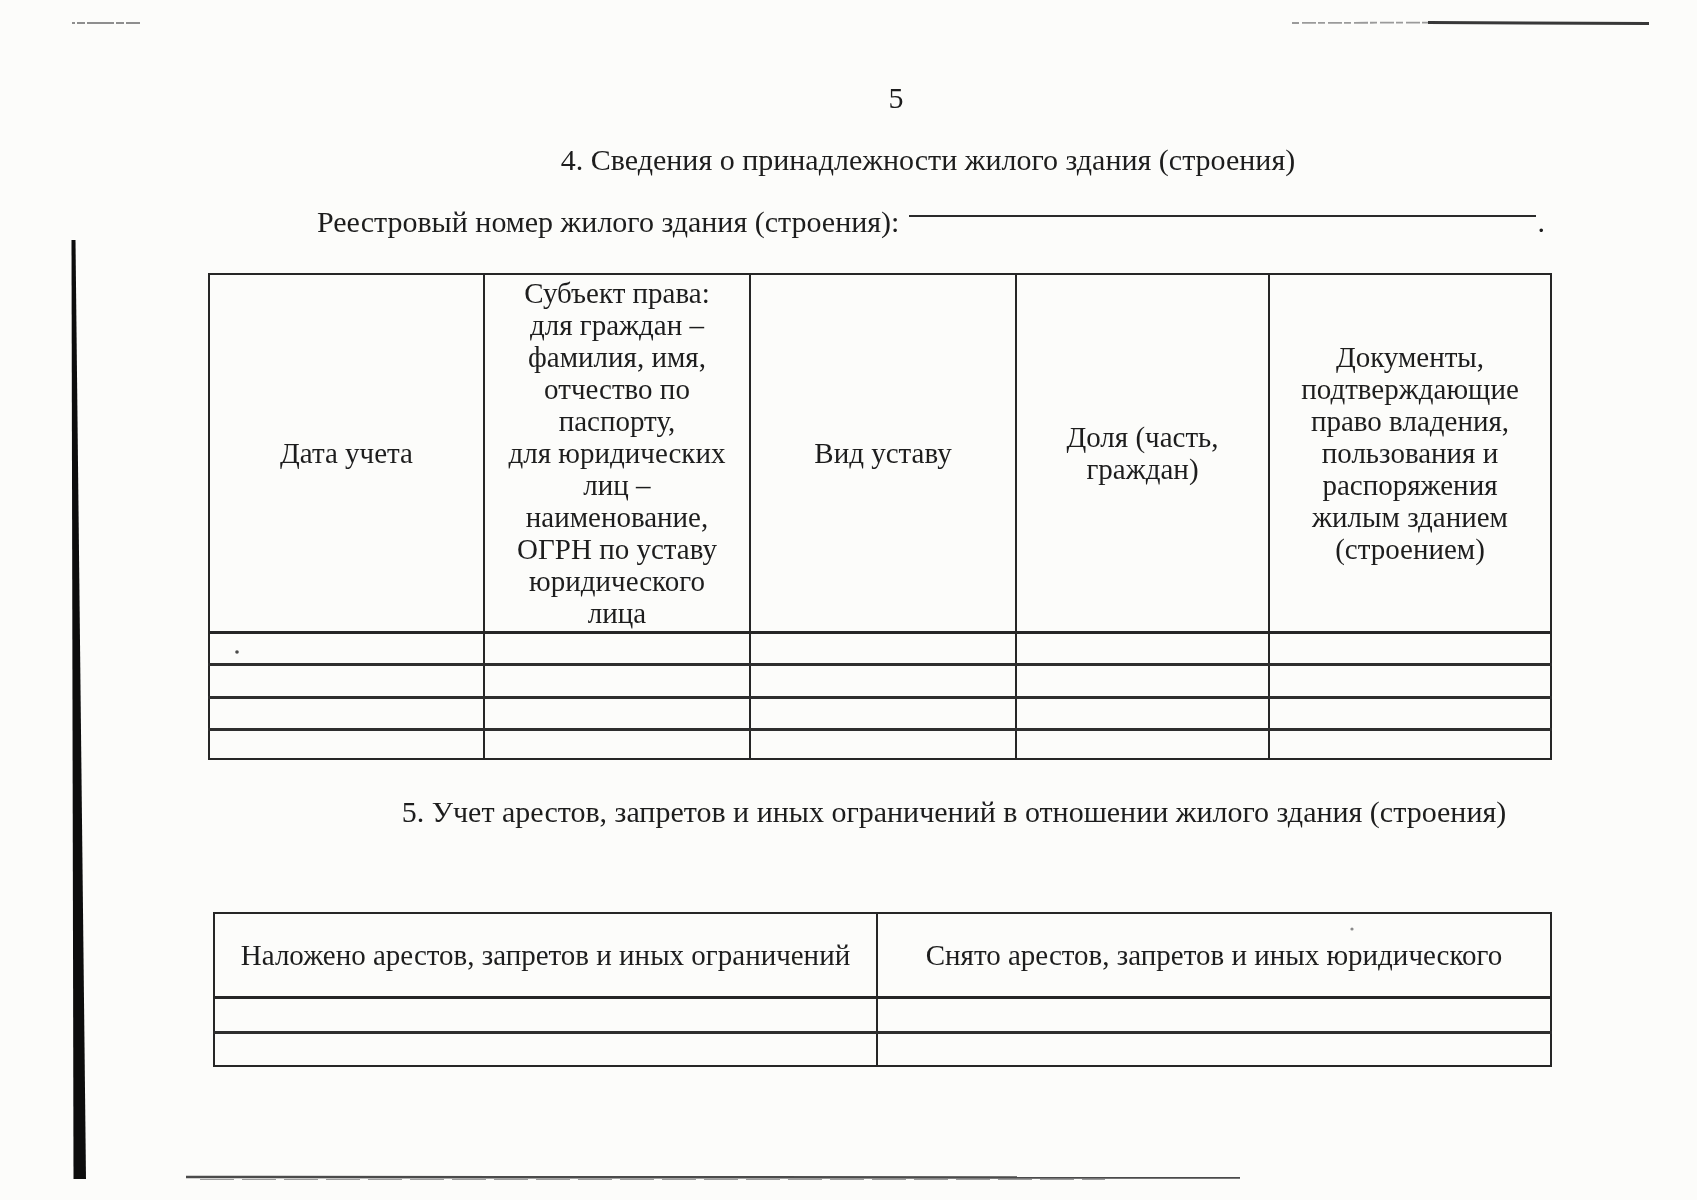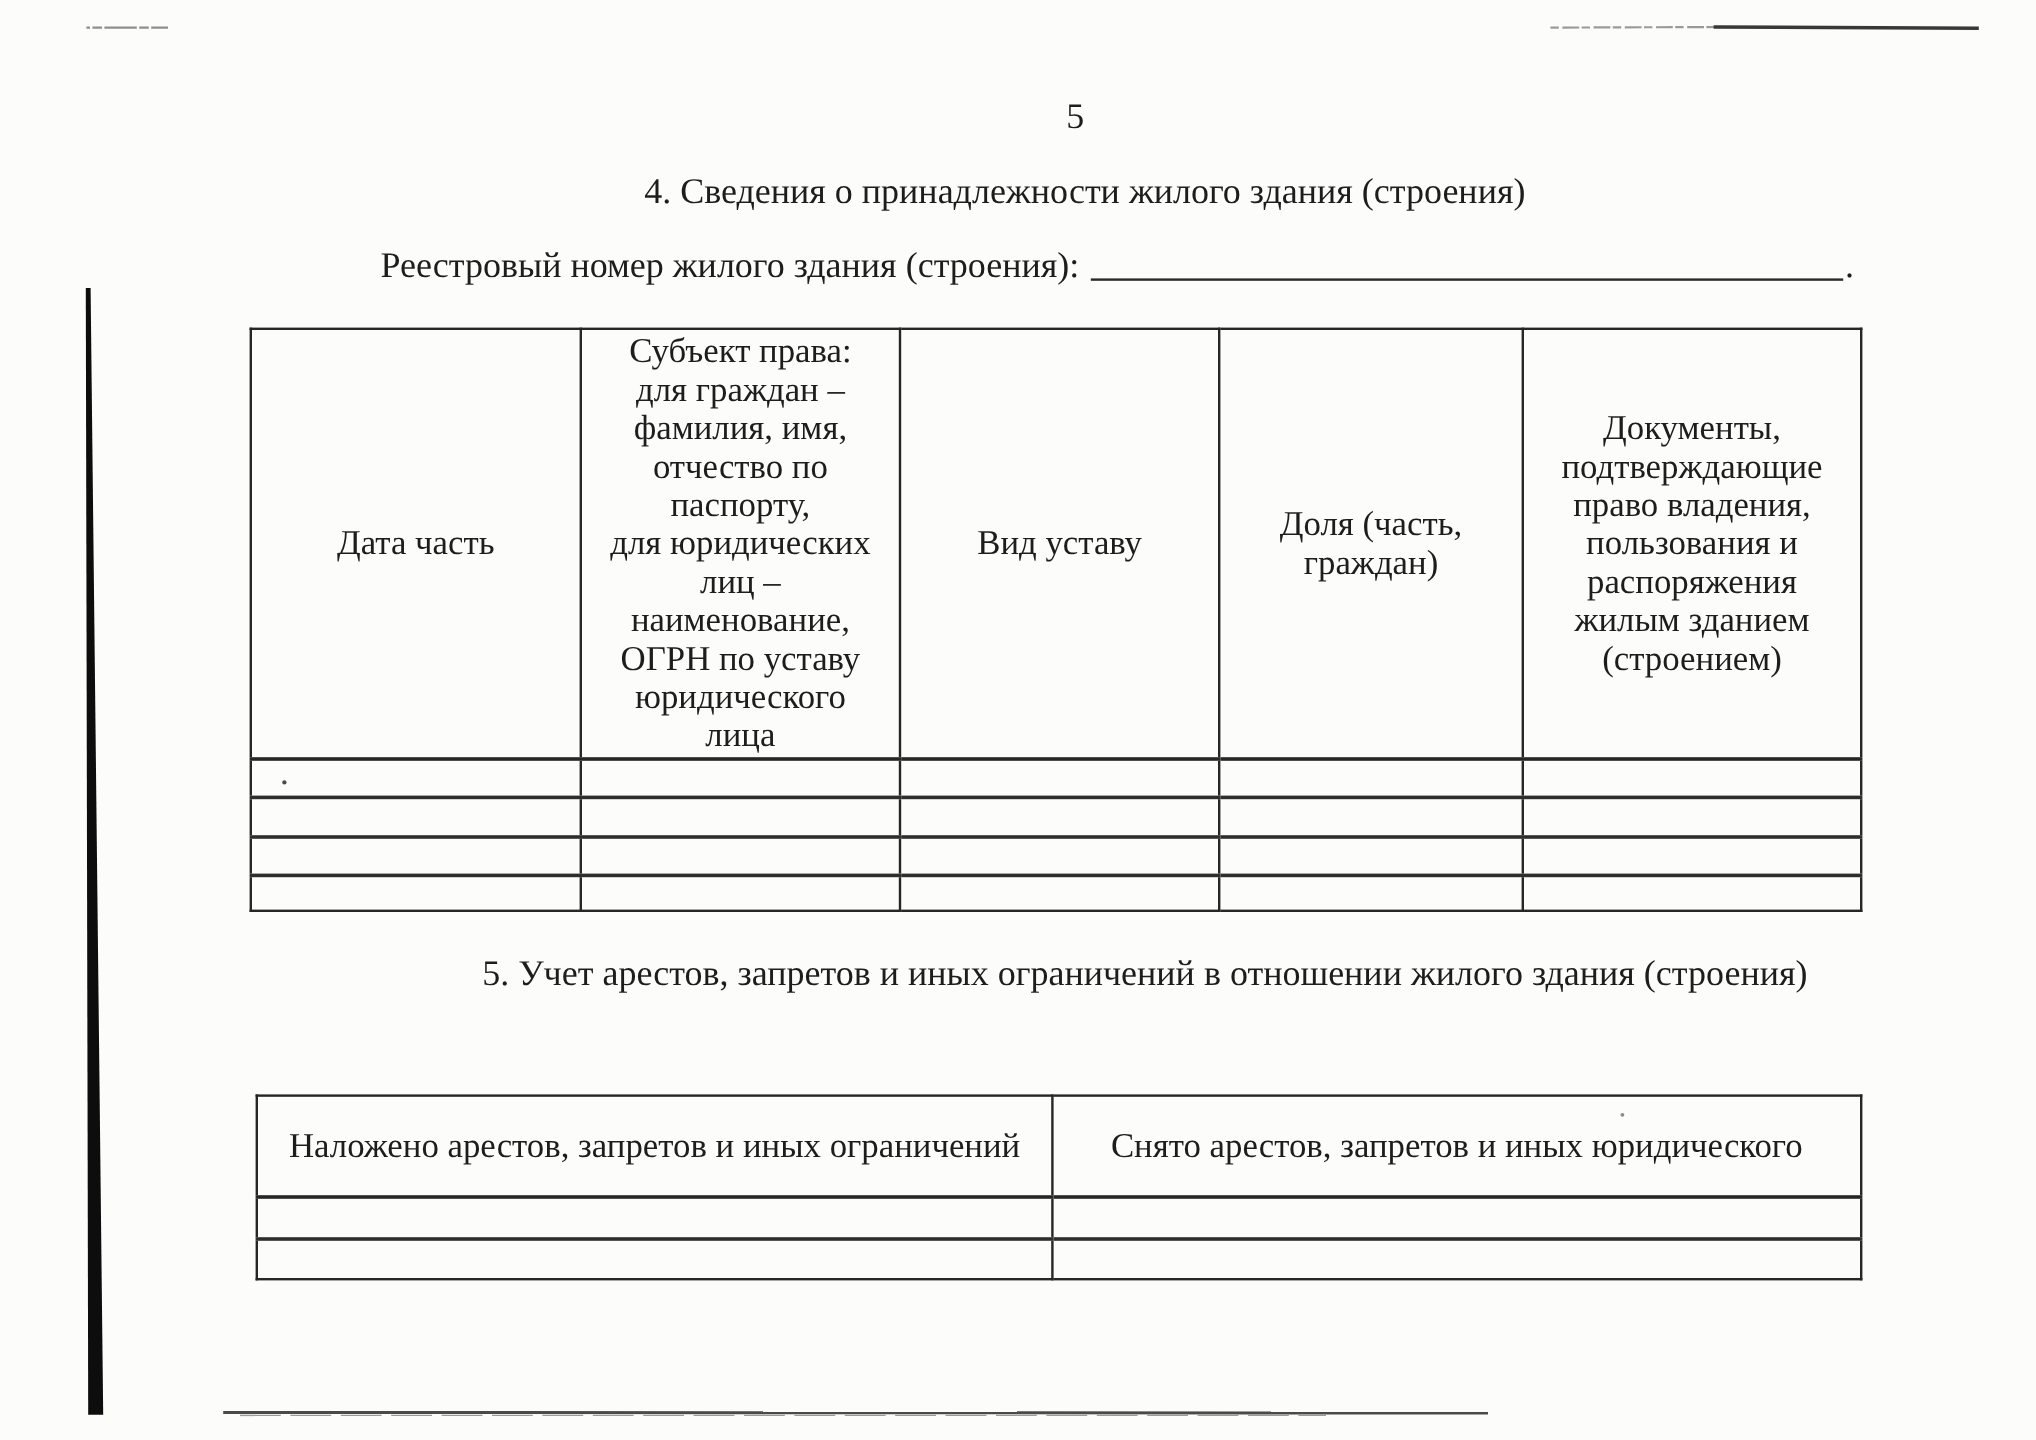--- a/index.html
+++ b/index.html
@@ -11,25 +11,25 @@
   }
   .artifacts{position:absolute;left:0;top:0;width:1697px;height:1200px;pointer-events:none;}
   .page-number{
     position:absolute;left:896px;top:81px;transform:translateX(-50%);
     font-size:30px;line-height:1.1;
   }
   .heading{
     position:absolute;transform:translateX(-50%);
     font-size:30px;line-height:1.2;white-space:nowrap;
   }
-  .h4{left:904px;top:142px;}
+  .h4{left:928px;top:142px;}
   .h5{left:954px;top:794px;}
   .registry-row{
     position:absolute;left:317px;top:205px;width:1228px;
-    display:flex;align-items:flex-end;font-size:30px;
+    display:flex;align-items:flex-start;font-size:30px;
   }
   .registry-row .lbl{white-space:nowrap;line-height:34px;}
   .registry-row .blank{
     flex:1;border-bottom:2.5px solid #2a2a2a;
     margin:0 2px 5px 10px;min-height:10px;
     font-size:30px;line-height:26px;
   }
   .registry-row .dot{line-height:34px;}
   table{
     position:absolute;border-collapse:collapse;table-layout:fixed;
@@ -87,21 +87,21 @@
   <table class="t1">
     <colgroup>
       <col style="width:275px">
         <col style="width:266px">
         <col style="width:266px">
       <col style="width:253px">
         <col style="width:282px">
     </colgroup>
     <thead>
       <tr>
-        <th>Дата часть</th>
+        <th>Дата учета</th>
         <th>Субъект права:
 для граждан –
 фамилия, имя,
 отчество по
 паспорту,
 для юридических
 лиц –
 наименование,
 ОГРН по уставу
 юридического лица</th>

